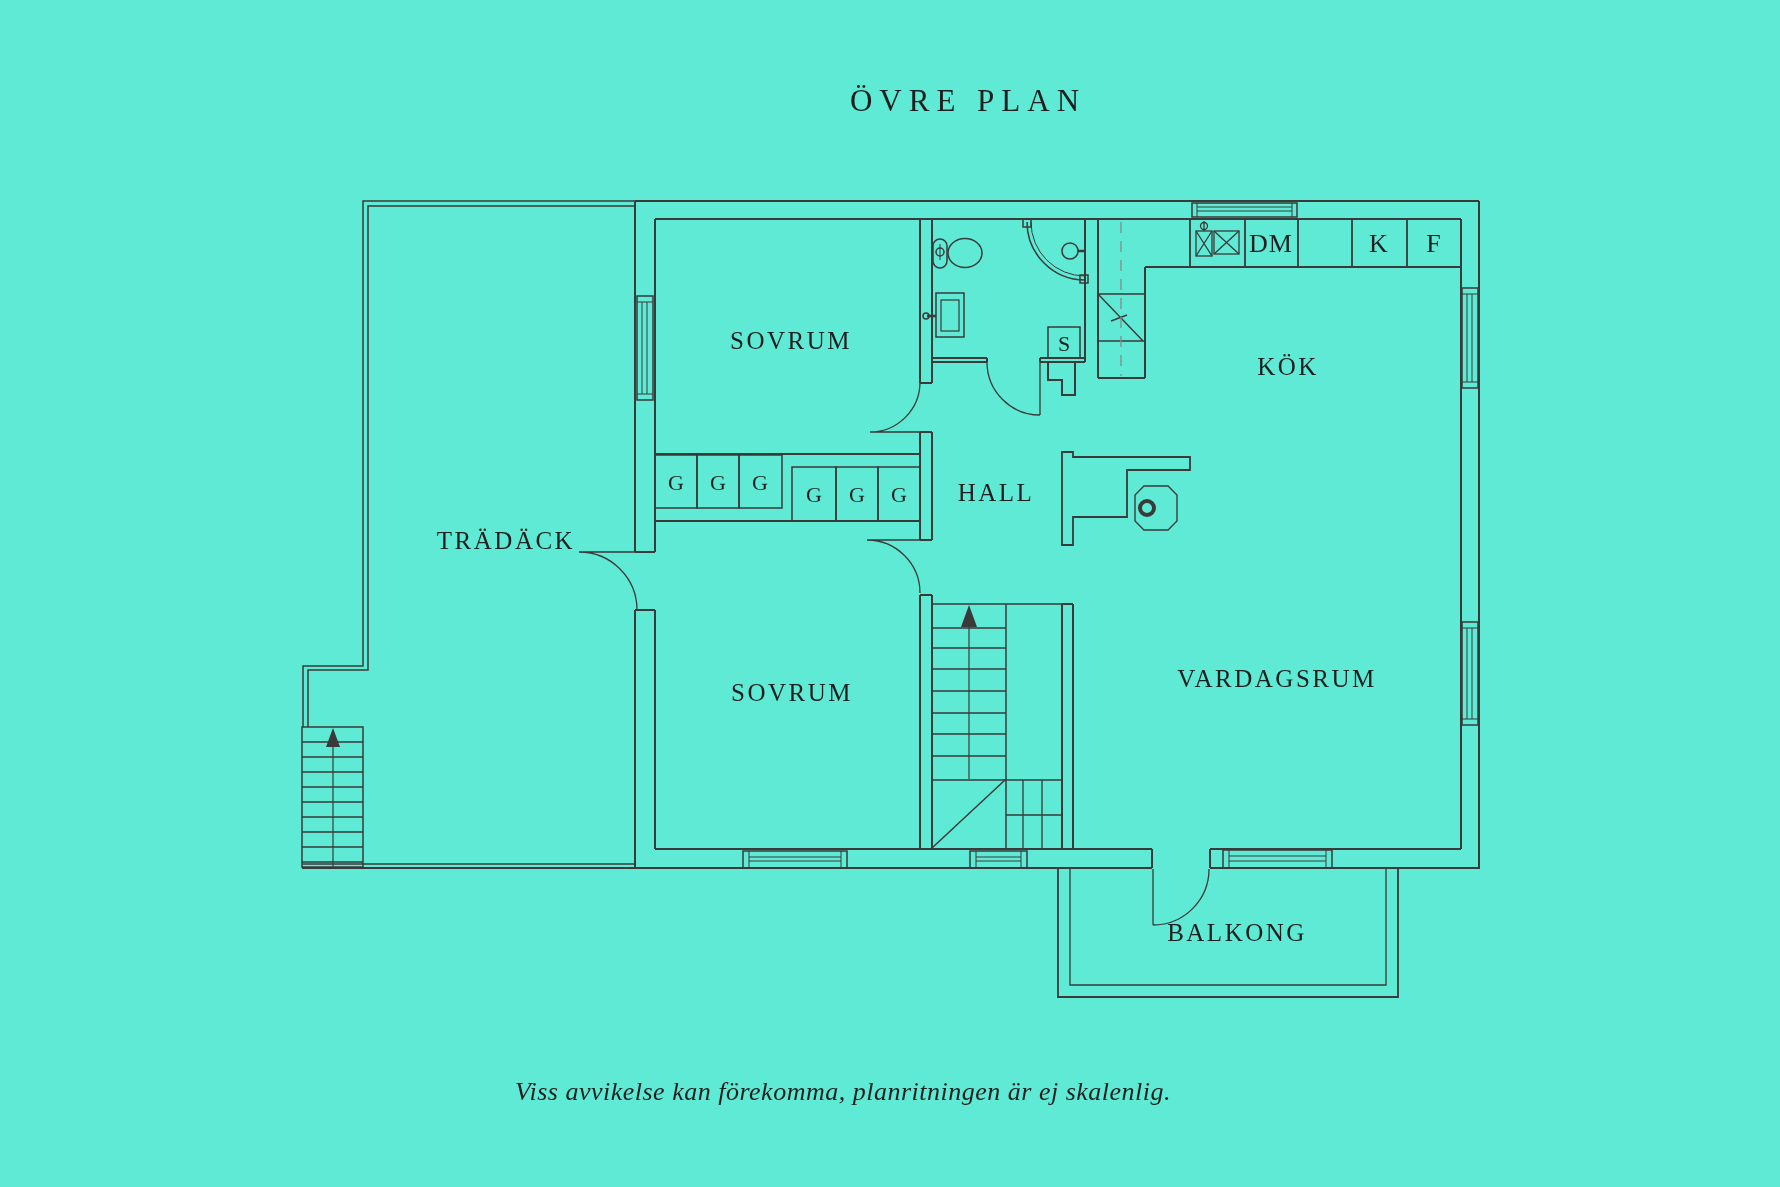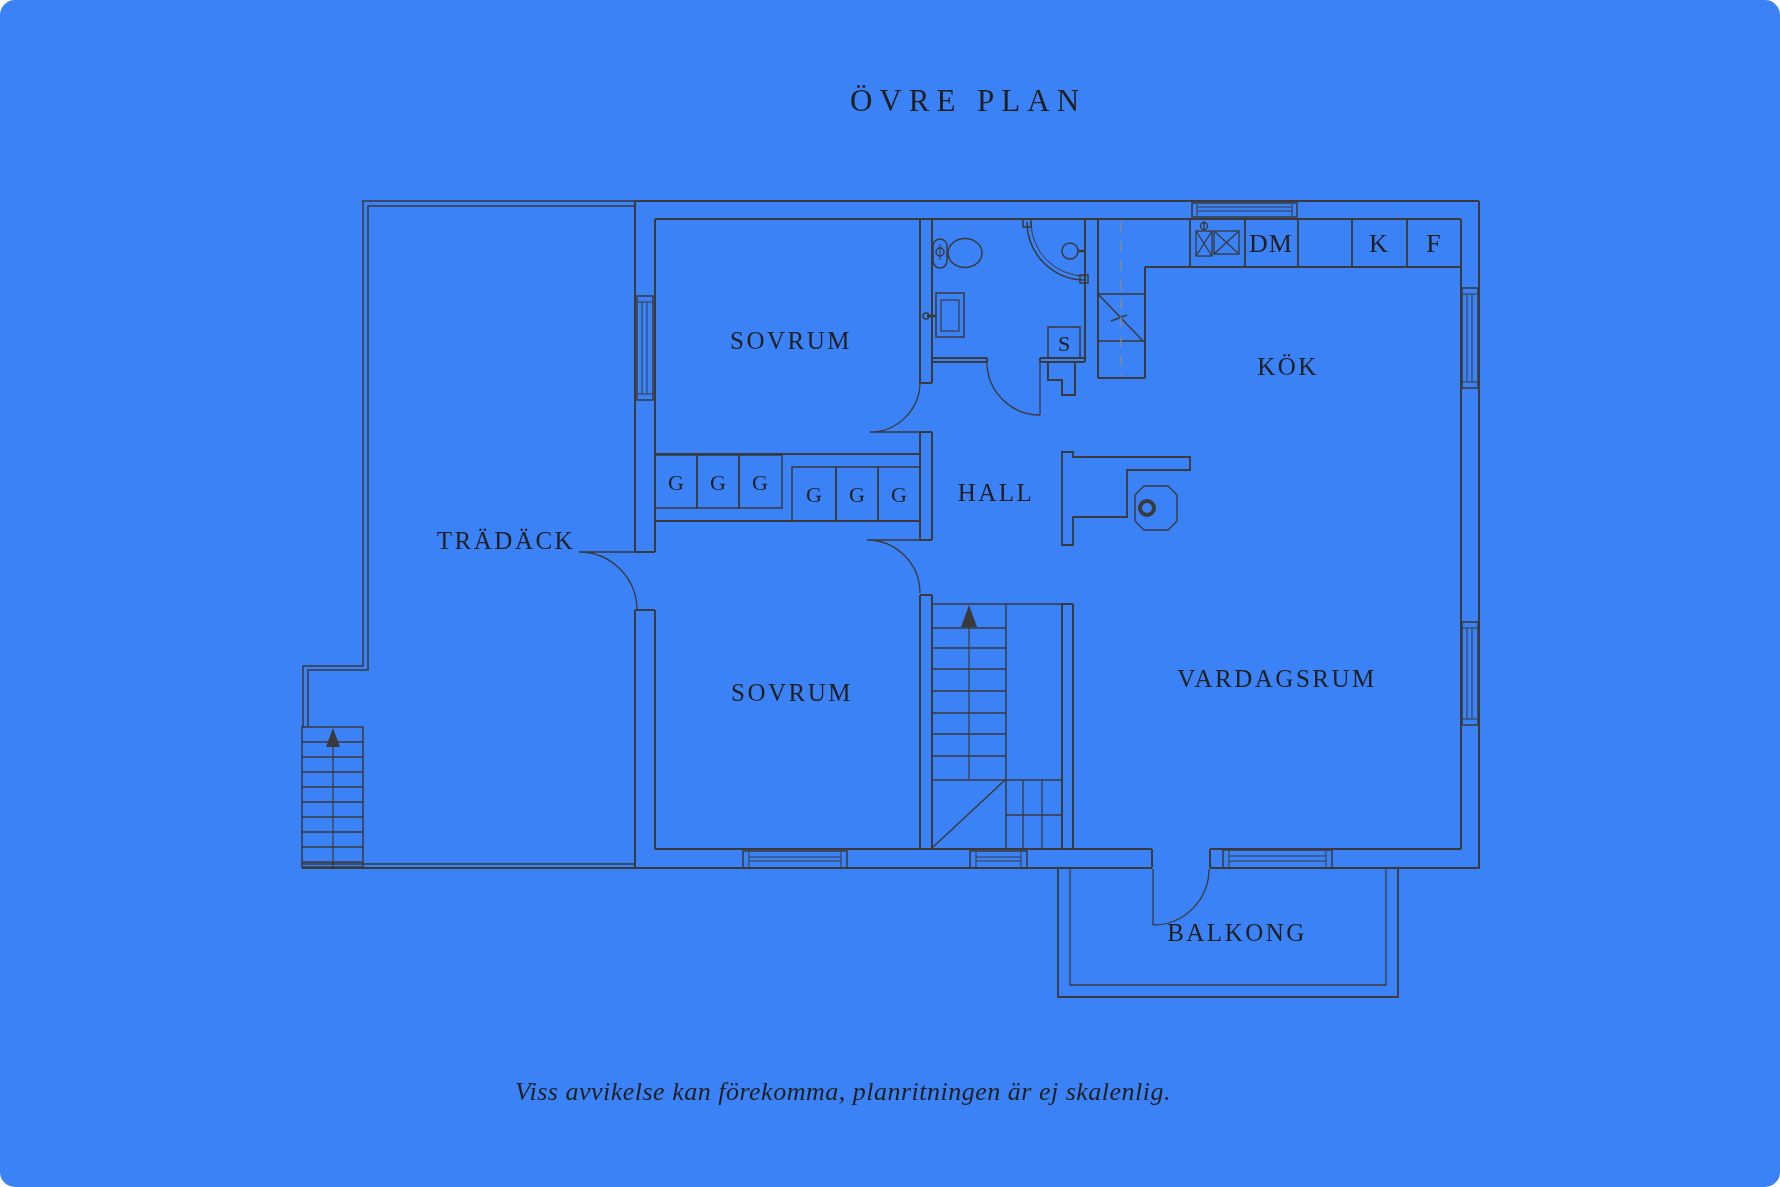--- a/index.html
+++ b/index.html
@@ -1,17 +1,17 @@
 <!DOCTYPE html>
 <html><head>
 <meta charset="utf-8">
 <style>
   html,body{margin:0;padding:0;background:#ffffff;}
-  .page{position:relative;width:1780px;height:1187px;background:#3b82f6;overflow:hidden;
-        font-family:"Liberation Serif", serif;border-radius:15px;}
+  .page{position:relative;width:1780px;height:1187px;background:#5eead4;overflow:hidden;
+        font-family:"Liberation Serif", serif;}
   svg{display:block;}
   text{font-family:"Liberation Serif", serif;}
   .room-label{font-size:25px;letter-spacing:2.5px;}
   .title-label{font-size:31px;letter-spacing:7px;}
   .closet-label{font-size:22px;letter-spacing:0px;}
   .appliance-label{font-size:26px;letter-spacing:1px;}
   .disclaimer-label{font-size:26px;font-style:italic;letter-spacing:0.5px;}
 </style>
 </head>
 <body>

